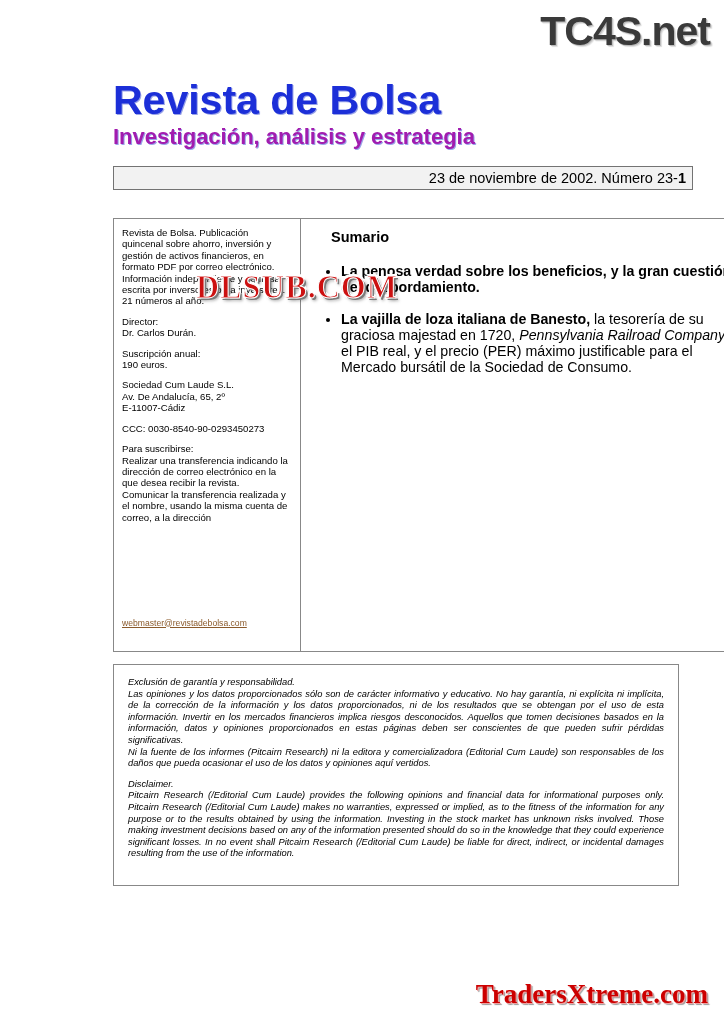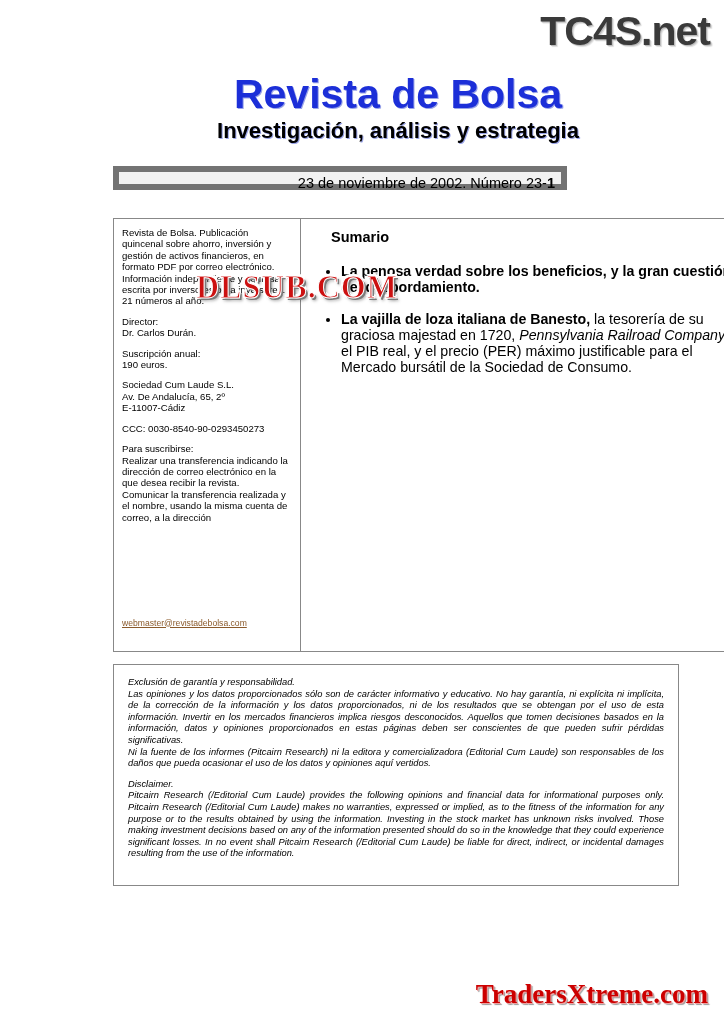--- a/index.html
+++ b/index.html
@@ -30,51 +30,50 @@
     font-size: 41px;
     letter-spacing: -1px;
     color: #3a3a3a;
     text-shadow: 1px 1px 0 #bbbbbb, 2px 2px 1px #dddddd;
   }
 
   
   .masthead {
     position: absolute;
     left: 113px;
-    top: 72px;
+    top: 78px;
     width: 570px;
-    text-align: center;
   }
   .mast-title {
     font-family: "Liberation Sans", sans-serif;
     font-weight: bold;
     font-size: 41px;
     color: #1c2fd8;
     letter-spacing: 0px;
     line-height: 44px;
     text-shadow: 1px 1px 0 #9aa4e8;
   }
   .mast-sub {
     font-family: "Liberation Sans", sans-serif;
     font-weight: bold;
     font-size: 22px;
-    color: #000000;
+    color: #a21caf;
     line-height: 26px;
     margin-top: 2px;
     text-shadow: 1px 1px 0 #9aa4e8;
   }
 
   
   .date-bar {
     position: absolute;
     left: 113px;
     top: 166px;
-    width: 454px;
+    width: 580px;
     height: 24px;
-    border: 6px solid #737373;
+    border: 1px solid #737373;
     background: #f2f2f2;
     box-sizing: border-box;
   }
   .date-text {
     position: absolute;
     right: 6px;
     top: 3px;
     font-size: 14.5px;
     color: #000000;
     white-space: nowrap;

